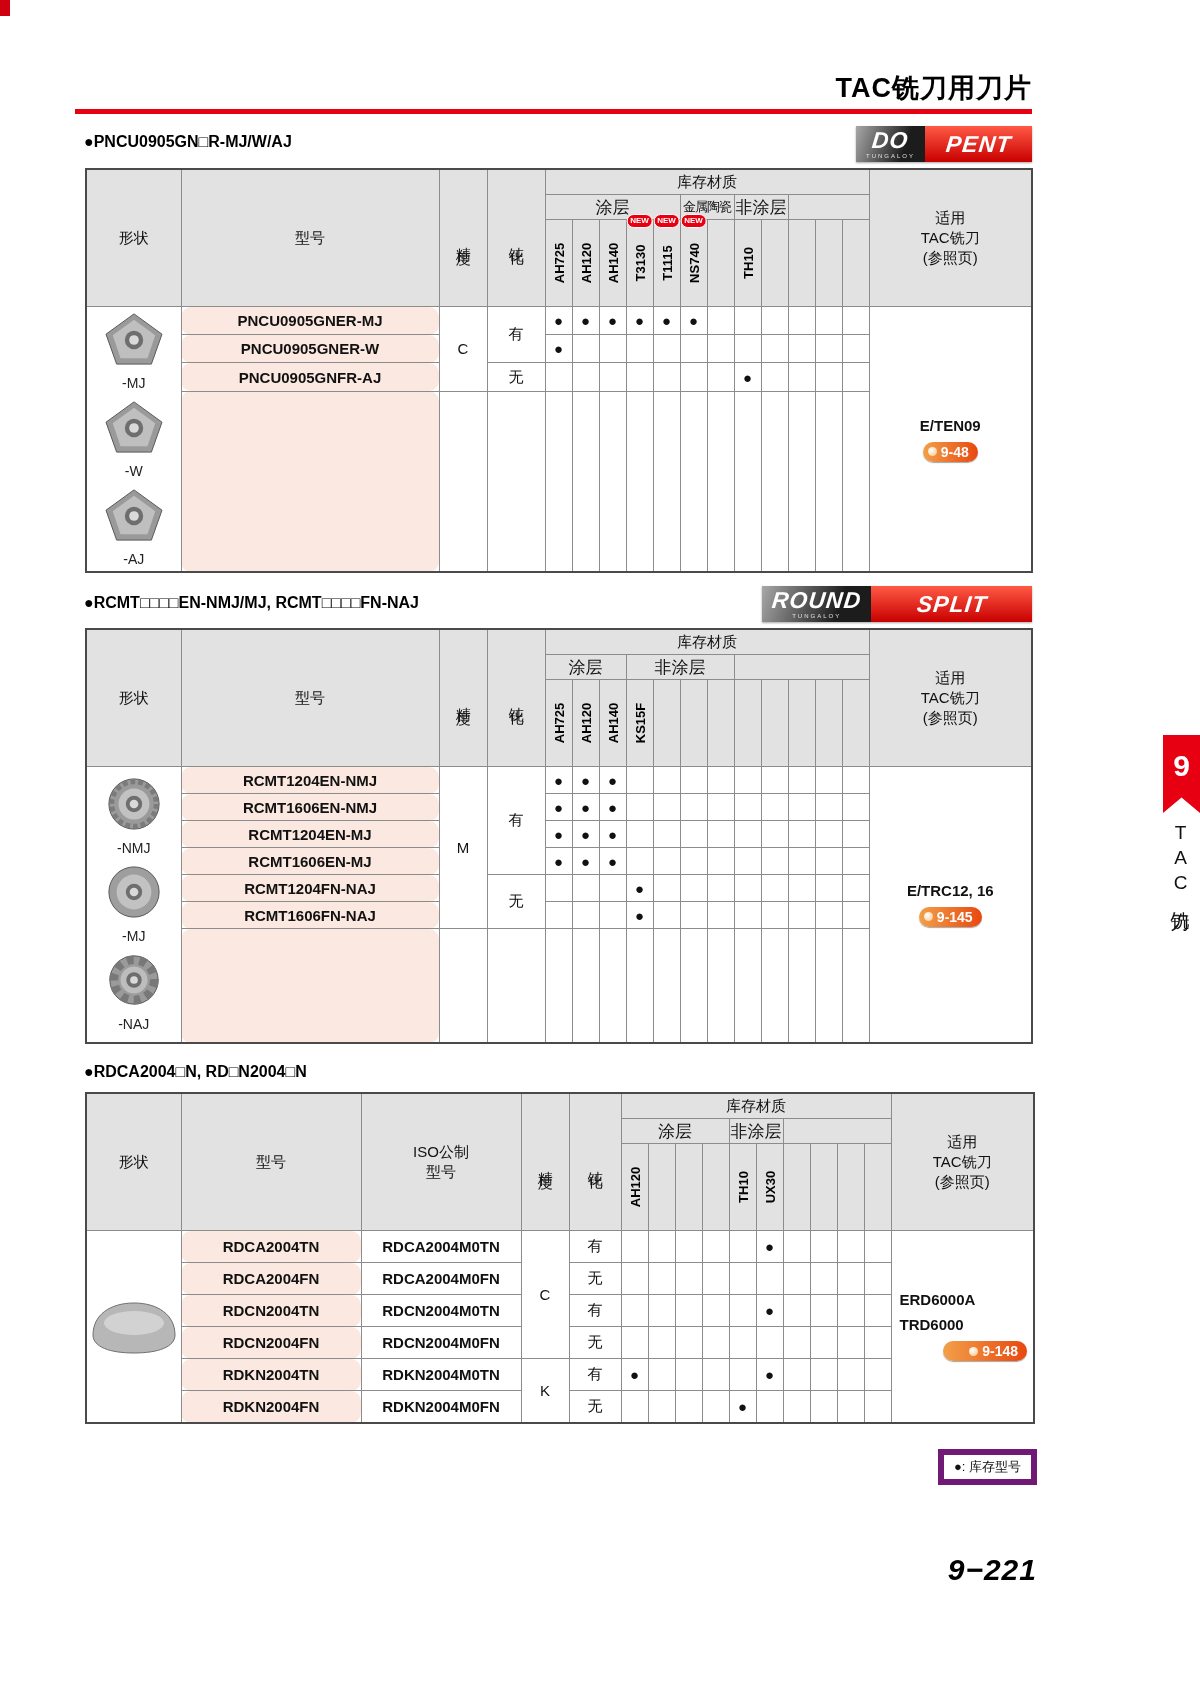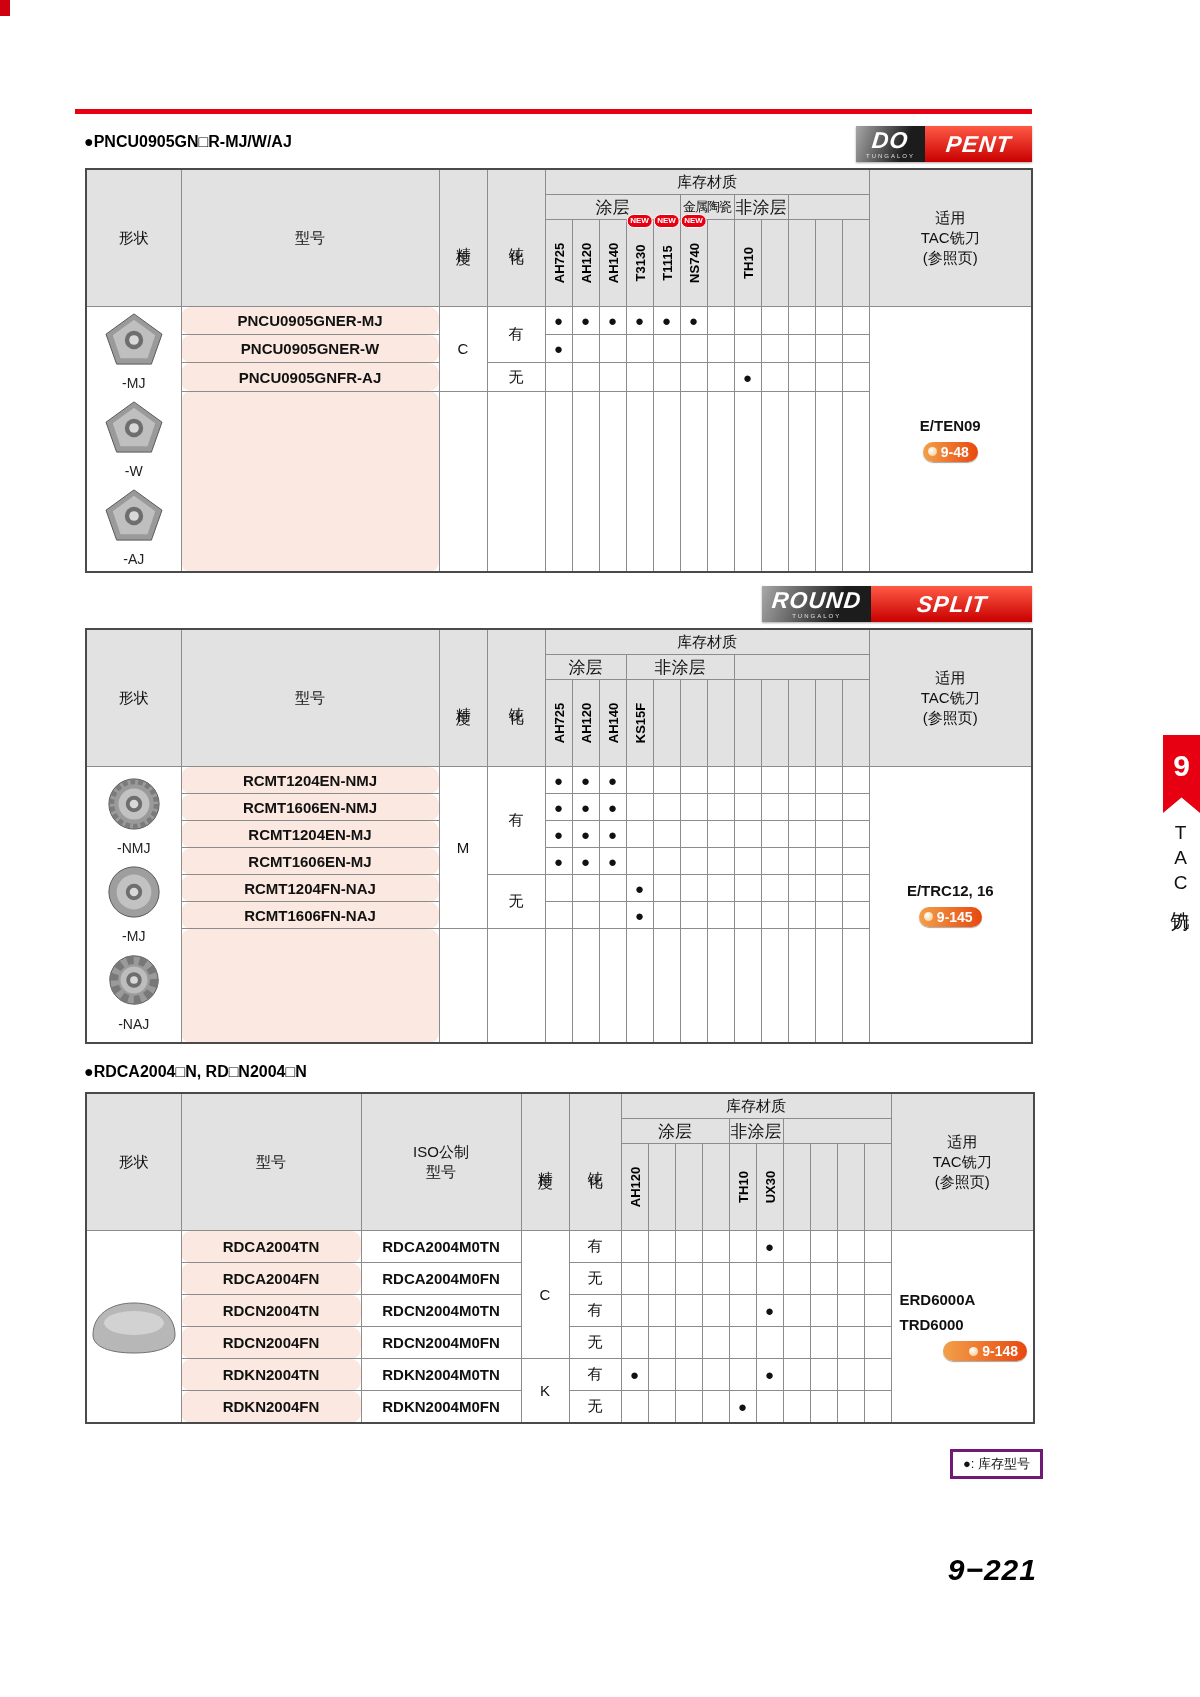--- a/index.html
+++ b/index.html
@@ -68,29 +68,30 @@
   .ref-dot{width:9px;height:9px;border-radius:50%;background:radial-gradient(circle at 35% 35%,#ffffff,#f6c37d);}
 
   
   .side-tab{position:absolute;right:0;top:735px;width:37px;height:78px;background:#e60012;
       clip-path:polygon(0 0,100% 0,100% 100%,50% 80%,0 100%);color:#fff;font-size:30px;font-weight:bold;
       text-align:center;line-height:62px;}
   .side-label{position:absolute;right:7px;top:822px;writing-mode:vertical-rl;text-orientation:upright;
       font-size:19px;color:#111;letter-spacing:4px;}
 
   
-  .legend{position:absolute;right:157px;top:1449px;border:3px solid #701a75;padding:3px 10px;font-size:13px;background:#fff;}
+  .legend{position:absolute;right:163px;top:1449px;border:6px solid #701a75;padding:3px 10px;font-size:13px;background:#fff;}
   .page-num{position:absolute;right:163px;top:1553px;font-size:30px;font-weight:bold;font-style:italic;letter-spacing:1px;color:#000;}
 </style>
 </head>
 <body>
 
 <div class="page">
 
   <div class="corner-mark"></div>
+  <div class="header-title">TAC铣刀用刀片</div>
   <div class="red-rule"></div>
 
   <div class="brand-logo" style="left:856px;top:126px;width:176px;">
     <div class="brand-dark">
       <span class="brand-left">DO</span>
       <span class="brand-sub">TUNGALOY</span>
     </div>
     <div class="brand-red">
       <span class="brand-right">PENT</span>
     </div>
@@ -307,20 +308,21 @@
             <td class="mat-cell"></td>
             <td class="mat-cell"></td>
             <td class="mat-cell"></td>
             <td class="mat-cell"></td>
             <td class="mat-cell"></td>
           </tr>
         </tbody>
     </table>
   </div>
 
+  <div class="sec-title" style="top:594px;">●RCMT□□□□EN-NMJ/MJ, RCMT□□□□FN-NAJ</div>
   <div class="tbl-abs" style="top:628px;">
     <table class="cat-table t12">
       <colgroup>
         <col style="width:95px">
           <col style="width:258px">
           <col style="width:48px">
           <col style="width:58px">
         <col span="12" style="width:27px">
           <col style="width:163px">
       </colgroup>

